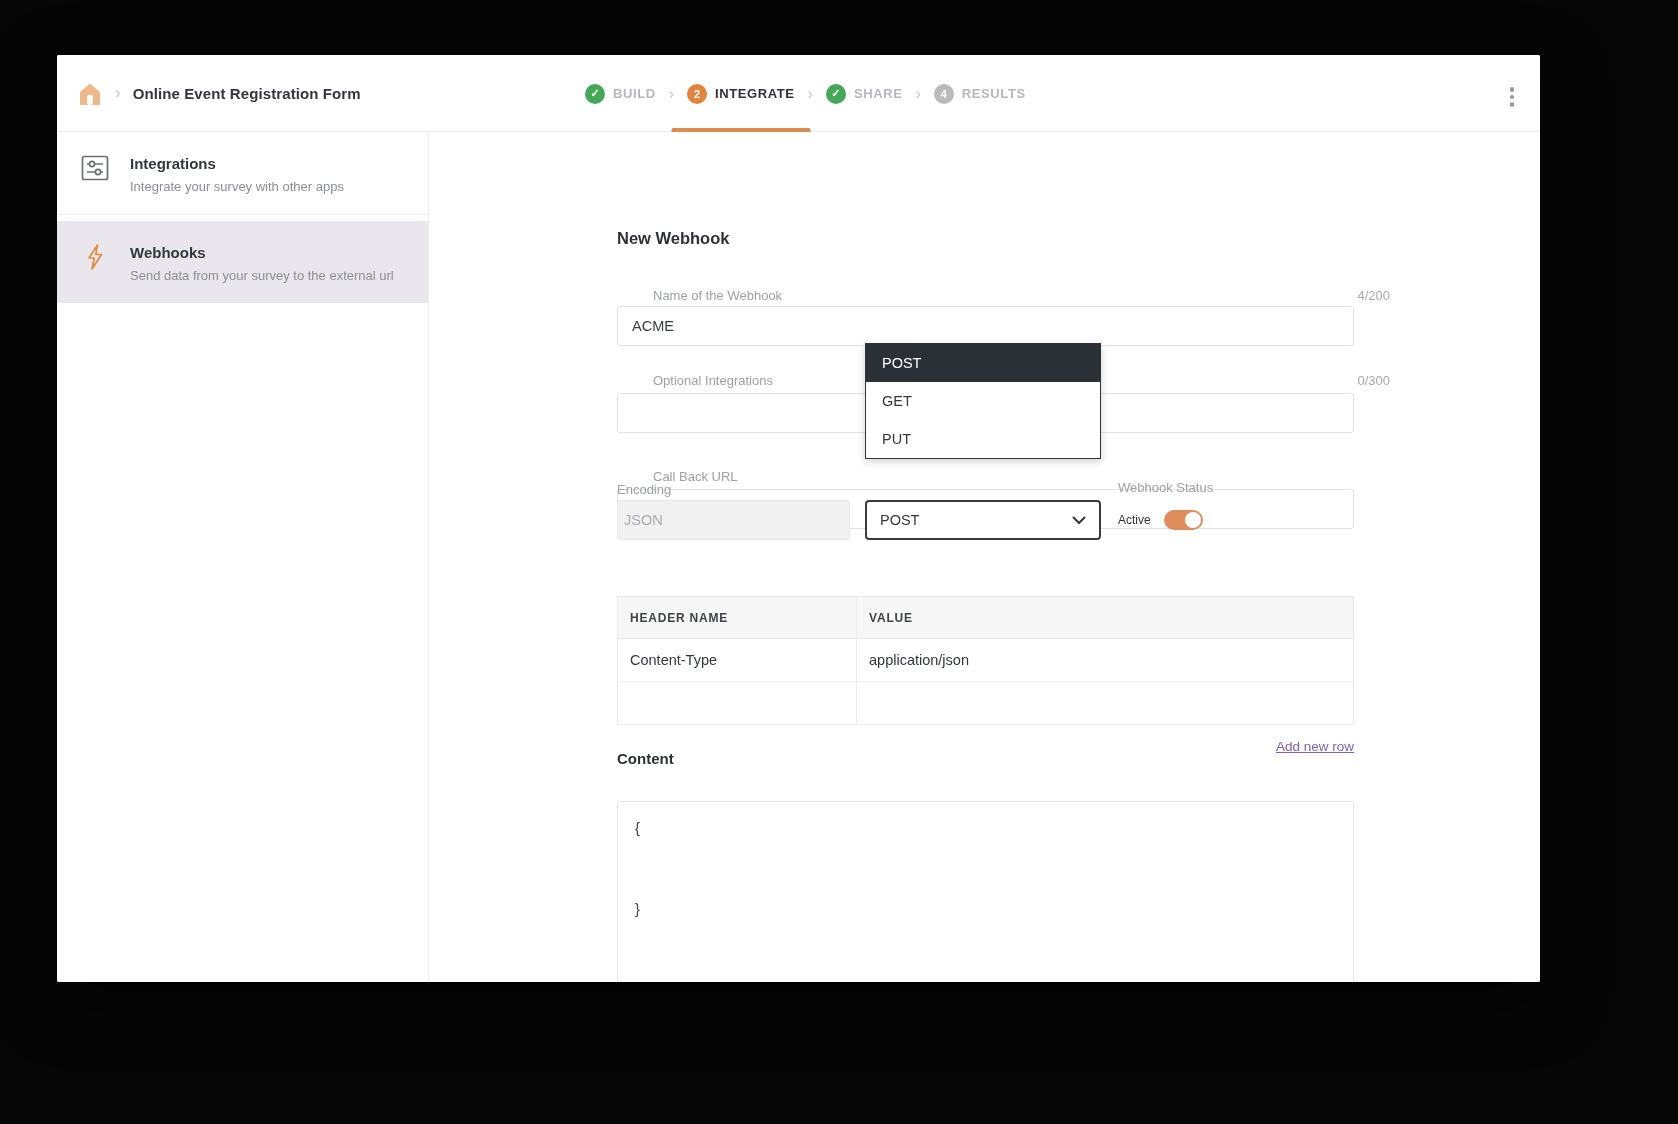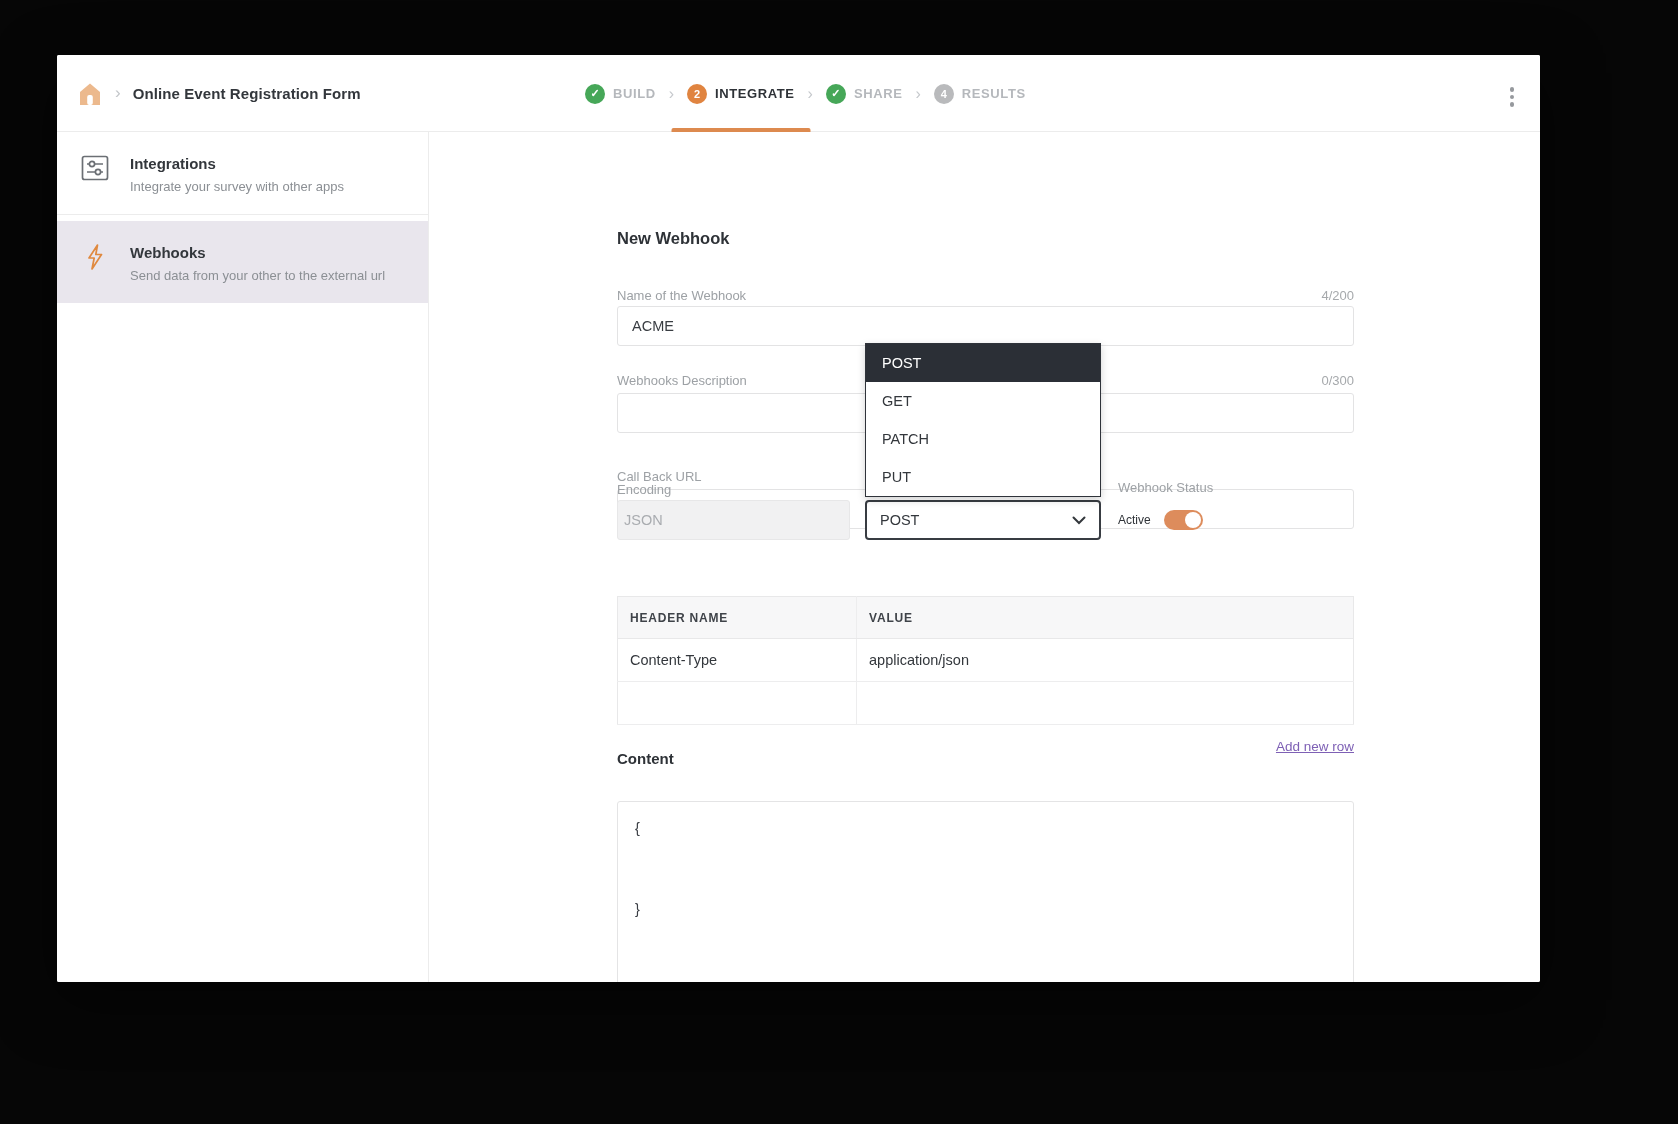--- a/index.html
+++ b/index.html
@@ -43,21 +43,21 @@
   .side-item.selected .side-ic { width:30px; }
   .side-title { font-size:15px; font-weight:700; color:#33373c; margin-top:2px; }
   .side-sub { font-size:13px; color:#8b8f94; margin-top:7px; }
 
   main { flex:1; position:relative; background:#fff; }
 
   
   .form { position:absolute; left:188px; top:0; width:737px; height:100%; }
   .f-abs { position:absolute; left:0; width:100%; }
   .form-title { font-size:16.5px; font-weight:700; color:#2e3237; }
-  .lblrow { display:flex; justify-content:space-between; align-items:flex-end; }
+  .lblrow { display:flex; justify-content:space-between; align-items:flex-end;margin-left:36px; }
   .lbl { font-size:13px; color:#9da1a5; }
   .cnt { font-size:13px; color:#a6a9ac; }
   .tin { width:100%; height:40px; border:1px solid #e3e3e4; border-radius:3px; padding:0 14px;
          font-size:14.5px; color:#393d42; background:#fff; font-family:"Liberation Sans", sans-serif; outline:none; }
 
   .enc-field { position:absolute; left:0; top:368px; width:233px; height:40px; background:#f1f1f2;
                border:1px solid #e7e7e8; border-radius:3px; display:flex; align-items:center; padding:0 6px;
                font-size:14.5px; color:#a9acb0; }
   .mth-select { position:absolute; left:248px; top:368px; width:236px; height:40px; background:#fff;
                 border:2px solid #383c42; border-radius:4px; display:flex; align-items:center;
@@ -155,40 +155,40 @@
         </div>
       </div>
       <div class="side-item selected">
         <span class="side-ic">
           <svg width="20" height="28" viewBox="0 0 20 28" fill="none" stroke="#e0893f" stroke-width="1.7" stroke-linejoin="round">
             <path d="M12.5 2 L4 15 H9.2 L7 26 L16.5 11.5 H10.8 Z"></path>
           </svg>
         </span>
         <div>
           <div class="side-title">Webhooks</div>
-          <div class="side-sub">Send data from your other to the external url</div>
+          <div class="side-sub">Send data from your survey to the external url</div>
         </div>
       </div>
     </aside>
 
     <main>
       <div class="form">
 
         <div class="f-abs" style="top:97px;">
           <span class="form-title">New Webhook</span>
         </div>
 
         <div class="f-abs lblrow" style="top:156px;">
           <span class="lbl">Name of the Webhook</span>
           <span class="cnt">4/200</span>
         </div>
         <input class="tin f-abs" style="top: 174px;" value="ACME">
 
         <div class="f-abs lblrow" style="top:241px;">
-          <span class="lbl">Webhooks Description</span>
+          <span class="lbl">Optional Integrations</span>
           <span class="cnt">0/300</span>
         </div>
         <input class="tin f-abs" style="top: 261px;" value="">
 
         <div class="f-abs lblrow" style="top:337px;">
           <span class="lbl">Call Back URL</span>
         </div>
         <input class="tin f-abs" style="top: 357px;" value="http://xyz.com">
 
         <div class="f-abs" style="top:348px; width:233px;">
@@ -211,21 +211,20 @@
             <span class="status-val">Active</span>
             <span class="toggle">
                 <span class="knob"></span>
               </span>
           </div>
         </div>
 
         <div class="dropdown">
           <div class="dd-item sel">POST</div>
           <div class="dd-item">GET</div>
-          <div class="dd-item">PATCH</div>
           <div class="dd-item">PUT</div>
         </div>
 
         <div class="f-abs" style="top:517px;">
           <span class="sec-title">Custom Header</span>
         </div>
         <table class="ch-table">
           <tbody>
               <tr>
             <th>HEADER NAME</th>

